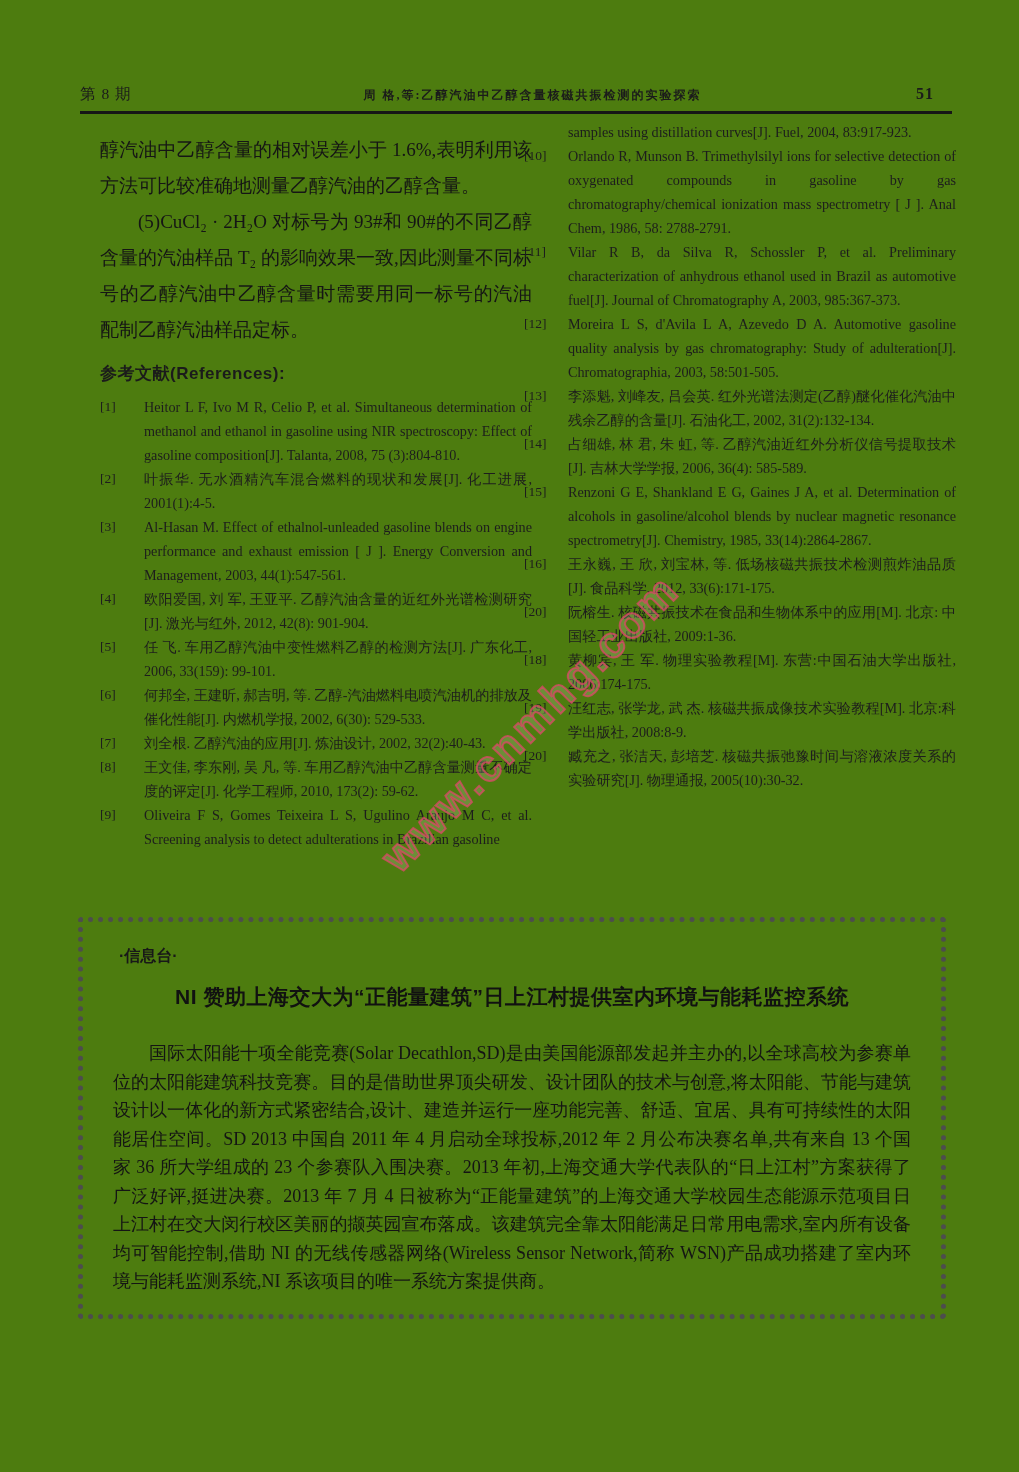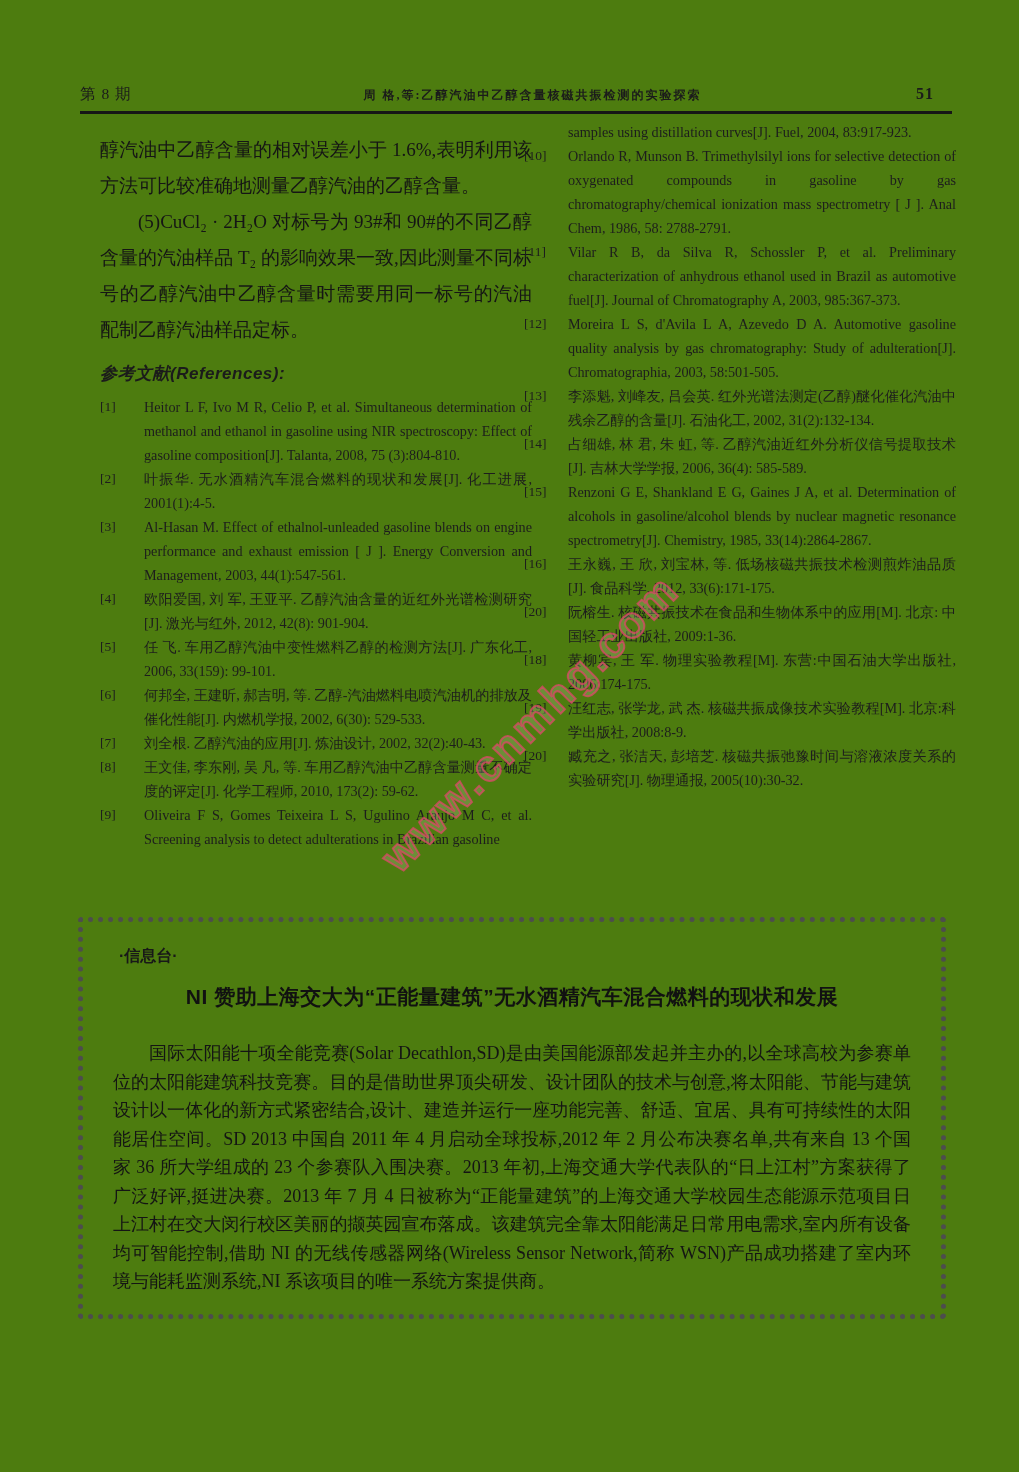--- a/index.html
+++ b/index.html
@@ -30,21 +30,21 @@
   .col{position:absolute;width:432px;text-align:justify;}
   .col-left{left:64px;top:132px;margin-left:36px;}
   .col-right{left:524px;top:120px;}
   .bodyp{
     margin:0;font-size:19px;line-height:36px;color:#151515;
   }
   .bodyp.indent{text-indent:2em;}
   .refs-heading{
     margin:14px 0 10px 0;font-size:17px;font-weight:700;
     font-family:"Liberation Sans","DejaVu Sans",sans-serif;
-    letter-spacing:0.5px;text-align:left;font-style:italic;
+    letter-spacing:0.5px;text-align:left;
   }
   .ref{display:flex;align-items:flex-start;}
   .ref-num{
     flex:0 0 44px;font-size:13.5px;line-height:24px;color:#1d1d1d;
   }
   .ref-text{
     flex:1;font-size:14.2px;line-height:24px;color:#1d1d1d;text-align:justify;
   }
   
   .watermark{
@@ -181,17 +181,17 @@
     <div class="ref">
       <span class="ref-num">[20]</span>
       <span class="ref-text">臧充之, 张洁天, 彭培芝. 核磁共振弛豫时间与溶液浓度关系的实验研究[J]. 物理通报, 2005(10):30-32.</span>
     </div>
   </div>
 
   <div class="watermark">www.cnmhg.com</div>
 
   <div class="info-box">
     <div class="info-label">·信息台·</div>
-    <div class="info-title">NI 赞助上海交大为“正能量建筑”无水酒精汽车混合燃料的现状和发展</div>
+    <div class="info-title">NI 赞助上海交大为“正能量建筑”日上江村提供室内环境与能耗监控系统</div>
     <div class="info-para">国际太阳能十项全能竞赛(Solar Decathlon,SD)是由美国能源部发起并主办的,以全球高校为参赛单位的太阳能建筑科技竞赛。目的是借助世界顶尖研发、设计团队的技术与创意,将太阳能、节能与建筑设计以一体化的新方式紧密结合,设计、建造并运行一座功能完善、舒适、宜居、具有可持续性的太阳能居住空间。SD 2013 中国自 2011 年 4 月启动全球投标,2012 年 2 月公布决赛名单,共有来自 13 个国家 36 所大学组成的 23 个参赛队入围决赛。2013 年初,上海交通大学代表队的“日上江村”方案获得了广泛好评,挺进决赛。2013 年 7 月 4 日被称为“正能量建筑”的上海交通大学校园生态能源示范项目日上江村在交大闵行校区美丽的撷英园宣布落成。该建筑完全靠太阳能满足日常用电需求,室内所有设备均可智能控制,借助 NI 的无线传感器网络(Wireless Sensor Network,简称 WSN)产品成功搭建了室内环境与能耗监测系统,NI 系该项目的唯一系统方案提供商。</div>
   </div>
 
 </div>
 
 </body></html>

